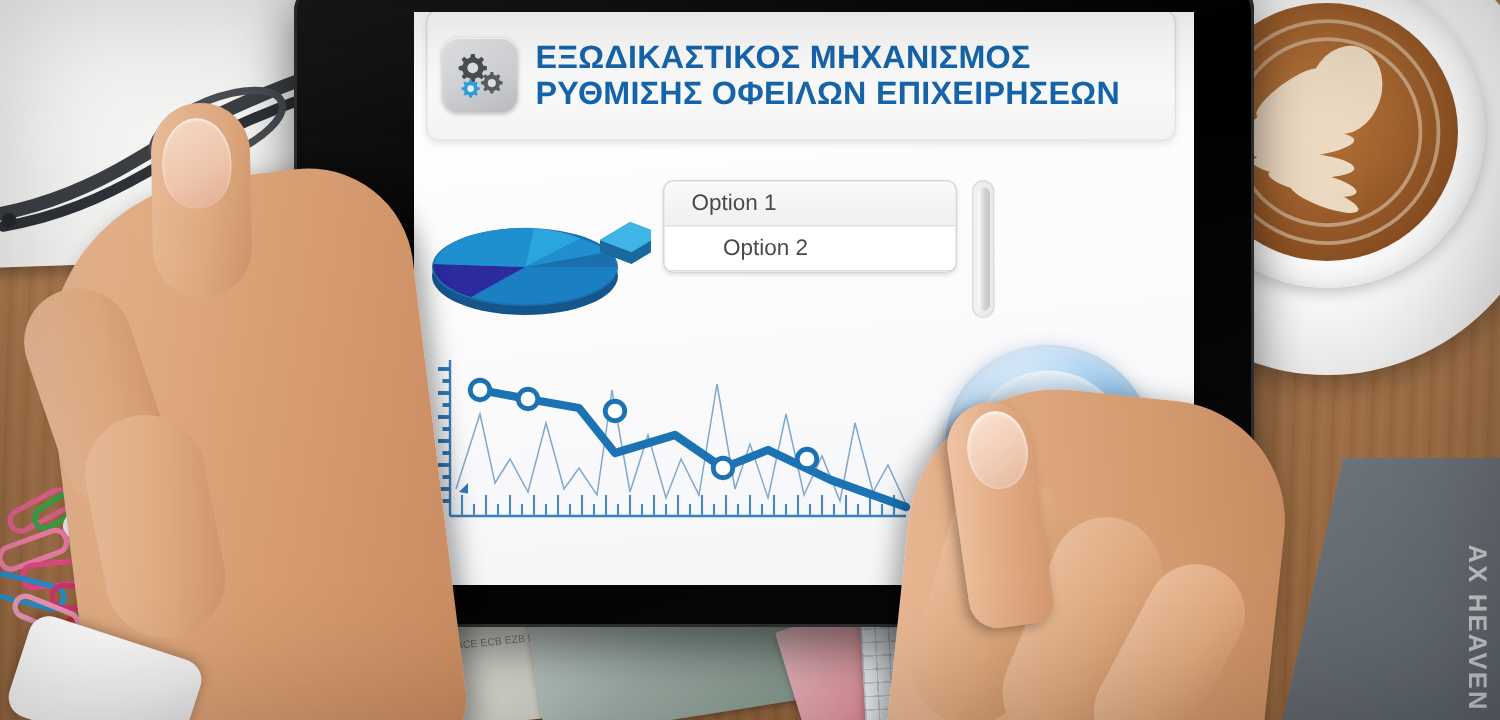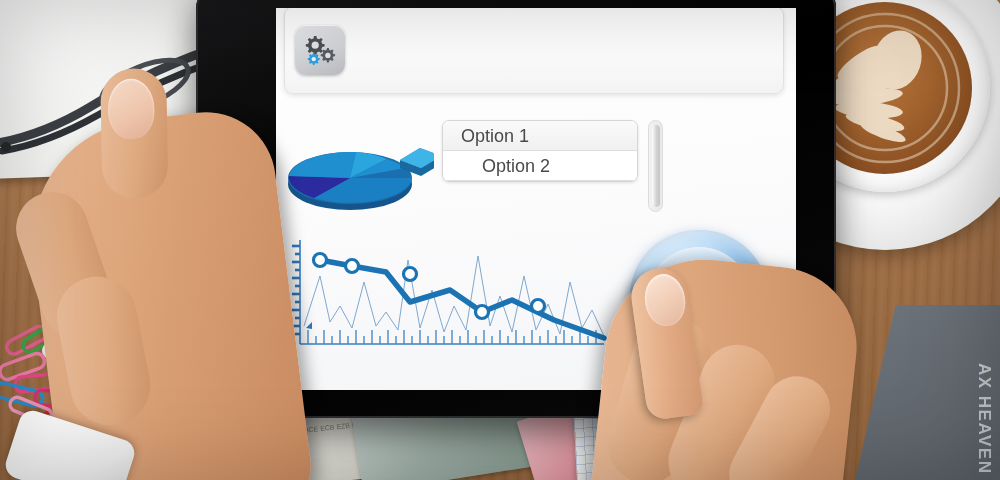--- a/index.html
+++ b/index.html
@@ -126,21 +126,21 @@
   
   .options {
     position:absolute; left:166px; top:112px; width:196px;
     background:linear-gradient(180deg,#f4f4f4,#ebebeb);
     border:1px solid #d6d6d6; border-radius:7px;
     box-shadow:0 1px 3px rgba(0,0,0,.12), inset 0 1px 0 #fff;
     overflow:hidden;
   }
   .opt {
     height:30px; line-height:30px; padding-left:18px;
-    font-size:18px; color:#4a4a4a;
+    font-size:15px; color:#4a4a4a;
     border-bottom:1px solid #dedede;
     background:linear-gradient(180deg,#fafafa,#f0f0f0);
   }
   .opt.alt { background:#ffffff;padding-left:39px; }
   .opt.last { border-bottom:none; background:linear-gradient(180deg,#ededed,#e4e4e4); }
 
   .scrollbar {
     position:absolute; left:372px; top:112px; width:15px; height:92px;
     background:linear-gradient(90deg,#f2f2f2,#e8e8e8);
     border:1px solid #dcdcdc; border-radius:8px;
@@ -342,20 +342,24 @@
             <circle cx="13.2" cy="13.2" r="3.6" fill="#e2e3e5"></circle>
             <g fill="#5a5d62">
               <path d="M25 16 l1.8 0 .4 1.8 1.6 .7 1.5-1 1.3 1.3-1 1.5 .7 1.6 1.8 .4 0 1.8-1.8 .4-.7 1.6 1 1.5-1.3 1.3-1.5-1-1.6 .7-.4 1.8-1.8 0-.4-1.8-1.6-.7-1.5 1-1.3-1.3 1-1.5-.7-1.6-1.8-.4 0-1.8 1.8-.4 .7-1.6-1-1.5 1.3-1.3 1.5 1 1.6-.7z"></path>
             </g>
             <circle cx="25.9" cy="23.4" r="2.7" fill="#e2e3e5"></circle>
             <g fill="#2f9fe0">
               <path d="M11 21 l1.5 0 .35 1.5 1.35 .6 1.25-.85 1.1 1.1-.85 1.25 .6 1.35 1.5 .35 0 1.5-1.5 .35-.6 1.35 .85 1.25-1.1 1.1-1.25-.85-1.35 .6-.35 1.5-1.5 0-.35-1.5-1.35-.6-1.25 .85-1.1-1.1 .85-1.25-.6-1.35-1.5-.35 0-1.5 1.5-.35 .6-1.35-.85-1.25 1.1-1.1 1.25 .85 1.35-.6z"></path>
             </g>
             <circle cx="11.75" cy="27.1" r="2.2" fill="#e8f4fc"></circle>
           </svg>
+        </div>
+        <div class="app-title">
+          <div class="l1">ΕΞΩΔΙΚΑΣΤΙΚΟΣ ΜΗΧΑΝΙΣΜΟΣ</div>
+          <div class="l2">ΡΥΘΜΙΣΗΣ ΟΦΕΙΛΩΝ ΕΠΙΧΕΙΡΗΣΕΩΝ</div>
         </div>
       </div>
 
       <div class="pie-wrap">
         <svg width="150" height="108" viewBox="0 0 150 108">
 
           <ellipse cx="66" cy="68" rx="62" ry="26" fill="#15558c"></ellipse>
           <ellipse cx="66" cy="62" rx="62" ry="26" fill="#1b6fae"></ellipse>
 
           <path d="M66 62 L128 62 A62 26 0 0 1 30 82 Z" fill="#1b7fc4"></path>

